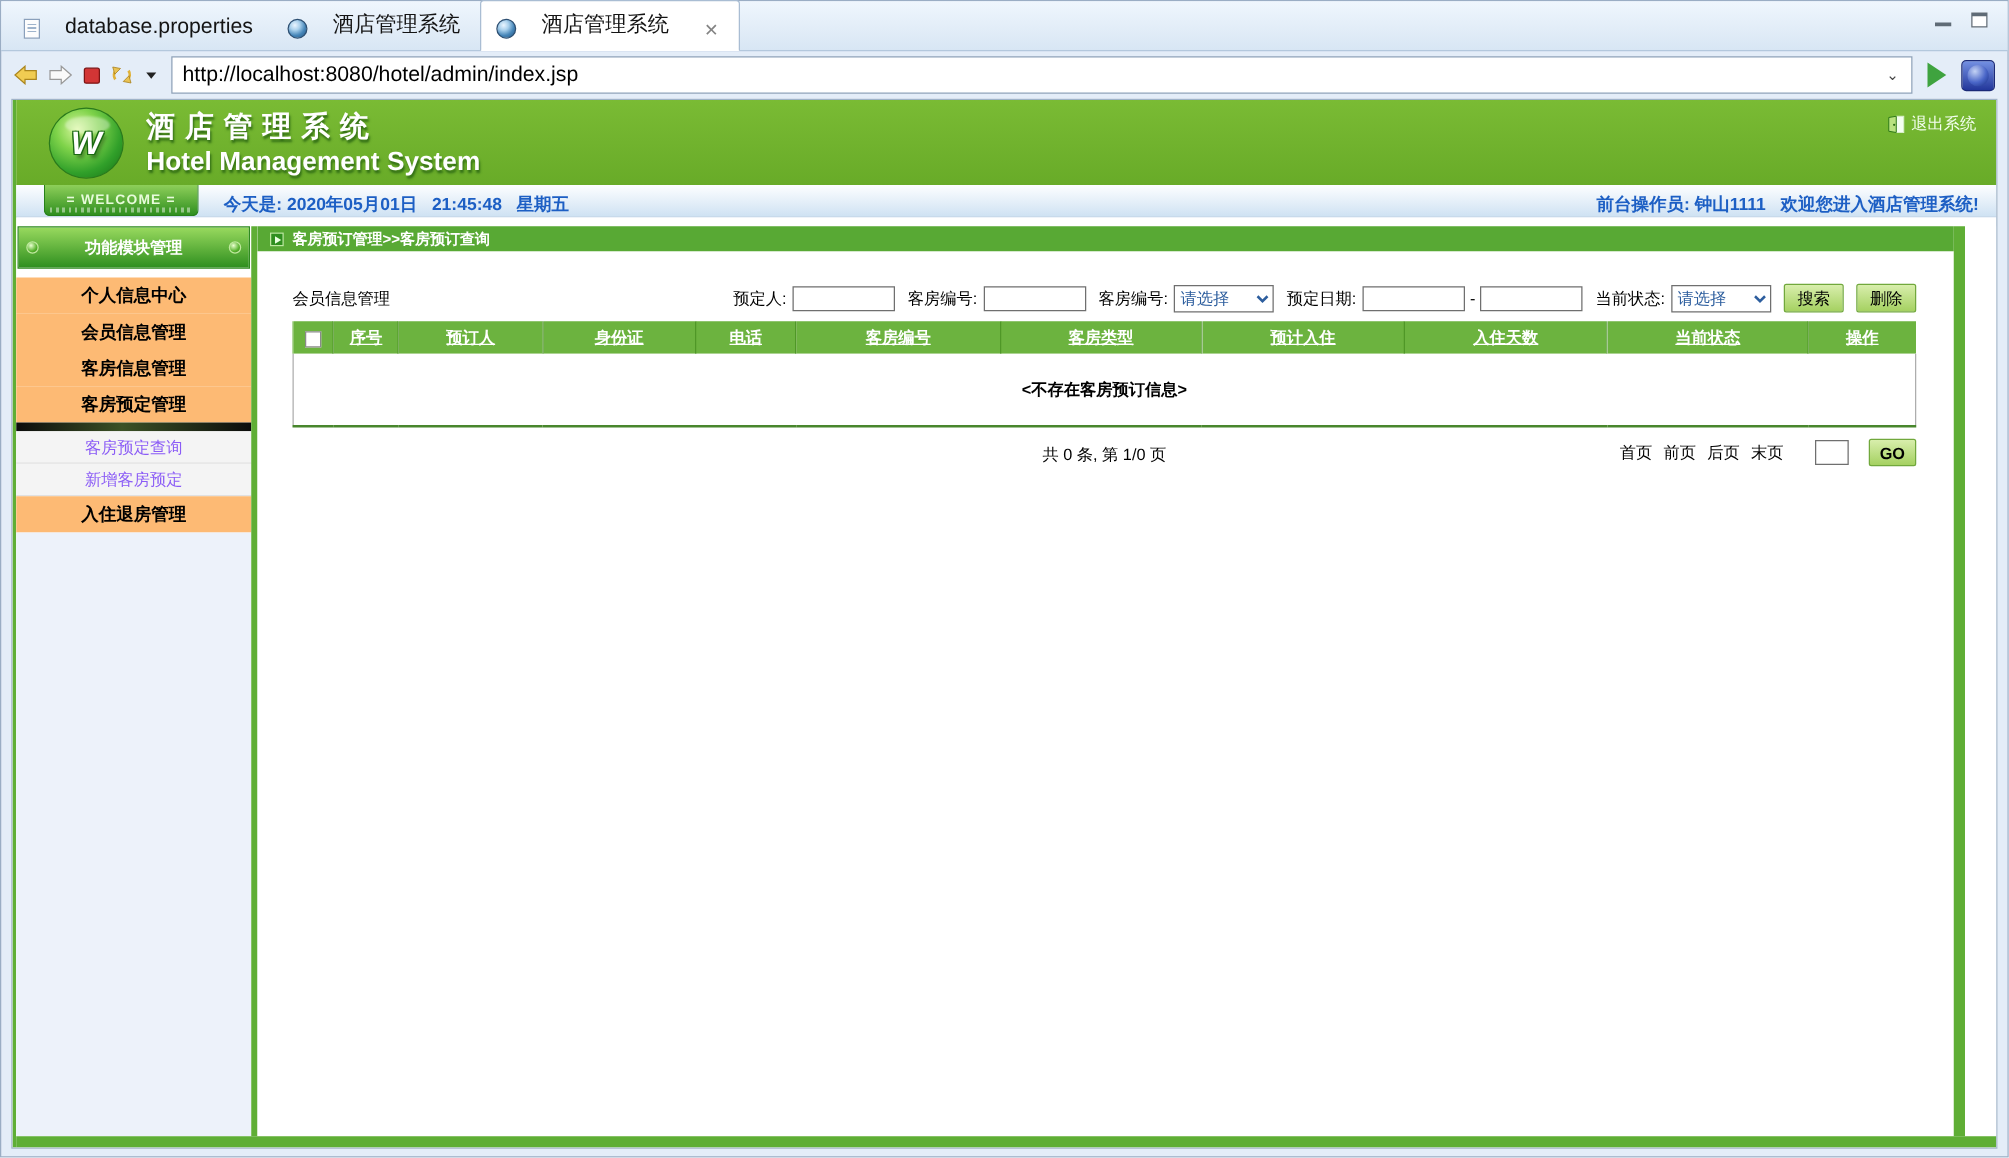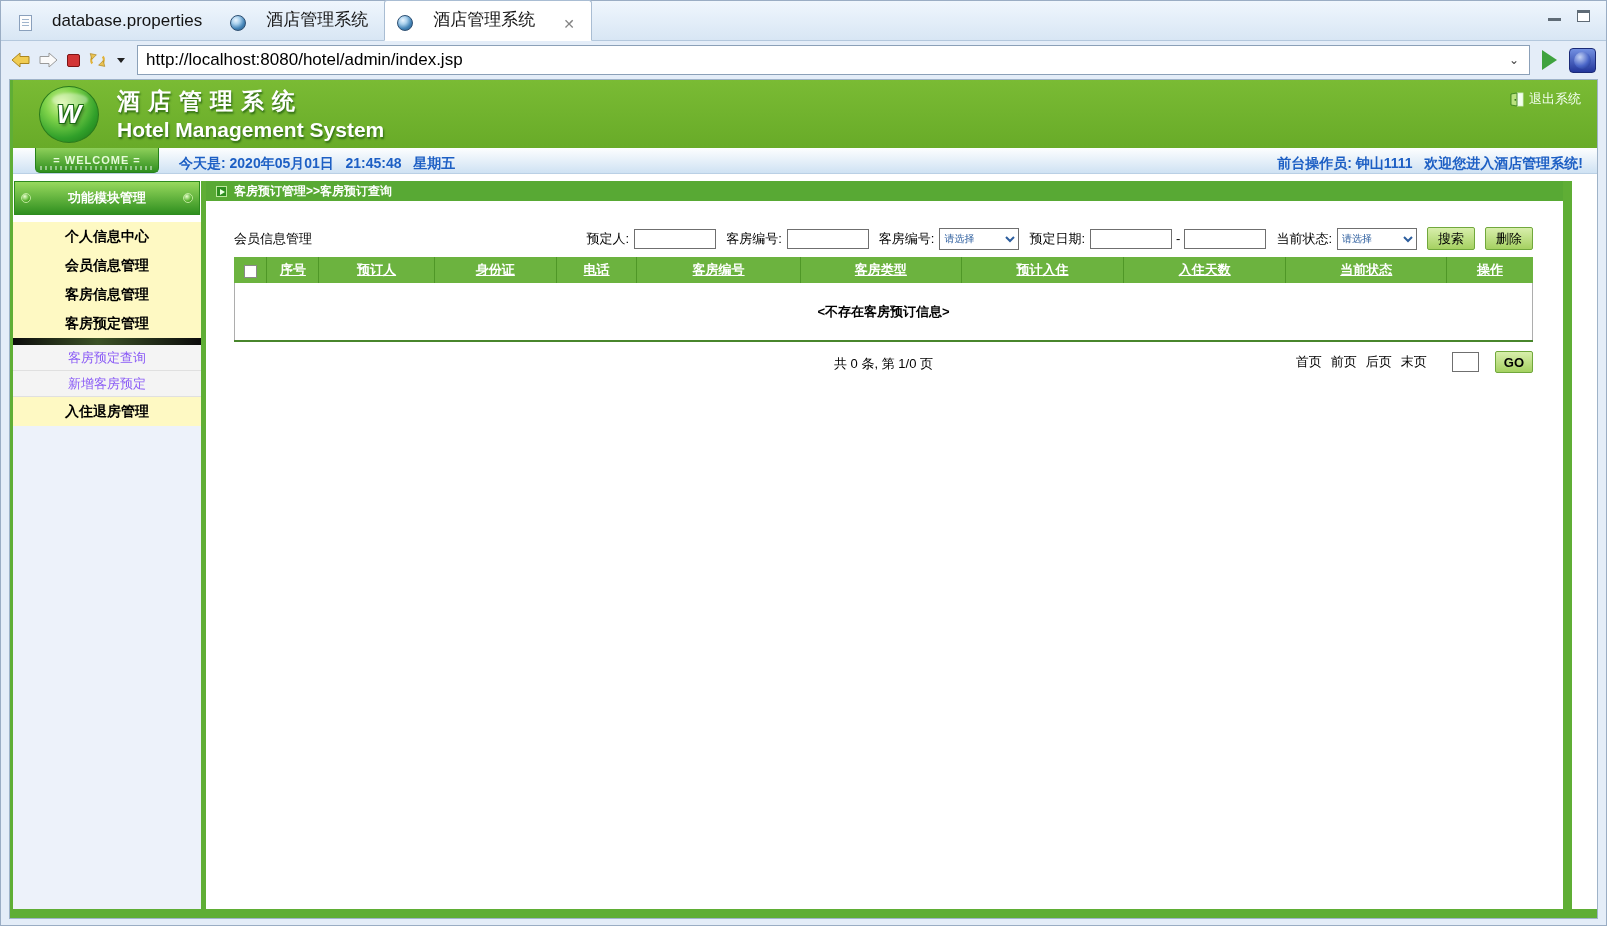--- a/index.html
+++ b/index.html
@@ -84,42 +84,42 @@
   .body-row { flex:1; display:flex; background:#fff; padding-top:7px; min-height:0; }
 
   
   .sidebar { width:188px; flex:0 0 auto; display:flex; flex-direction:column; }
   .sidebar-header { height:22px; margin:0 1px; background:linear-gradient(#98d95e,#2f8f1f);
                     border:1px solid #2e8b1e; display:flex; align-items:center; justify-content:space-between;
                     padding:16px 6px; color:#fff; font-size:13px; font-weight:bold; flex:0 0 auto; }
   .bullet { width:10px; height:10px; border-radius:50%; border:1px solid #bfe89d;
             background:radial-gradient(circle at 35% 30%, #eaffd0, #58b32e 60%, #2e7d18); }
   .menu-item { height:29px; display:flex; align-items:center; justify-content:center;
-               font-size:14px; font-weight:bold; color:#000; background:#fef9c3; cursor:pointer; }
+               font-size:14px; font-weight:bold; color:#000; background:#fdba74; cursor:pointer; }
   .menu-sep { height:7px; background:linear-gradient(90deg,#0c0c0c,#3c5226 45%,#0c0c0c); }
   .submenu-item { height:26px; display:flex; align-items:center; justify-content:center;
                font-size:13px; color:#8b5cf6; background:#f4f4f4; border-bottom:1px solid #e0e0e0; cursor:pointer; }
   .sidebar-filler { flex:1; background:#edf2fa; }
 
   .divider { width:5px; background:#5fae35; flex:0 0 auto; }
 
   
   .main { flex:1; display:flex; flex-direction:column; background:#fff; min-width:0; }
   .breadcrumb { height:20px; flex:0 0 auto; background:#58a934; display:flex; align-items:center;
                 gap:7px; padding-left:10px; color:#fff; font-size:12px; font-weight:bold; }
   .crumb-icon { width:11px; height:11px; background:#2f8f1f; border:1px solid #bfe8a0; position:relative; }
   .crumb-icon::after { content:""; position:absolute; left:3px; top:2px; width:0; height:0;
                 border-left:5px solid #eaffe0; border-top:3px solid transparent; border-bottom:3px solid transparent; }
 
   .content { padding:26px 30px 0 28px; }
   .filter-row { display:flex; align-items:center; font-size:13px; color:#000; margin-bottom:7px; }
   .fields { margin-left:auto; display:flex; align-items:center; }
   .field-label { margin:0 5px 0 10px; }
   .text-input { width:82px; height:20px; border:1px solid #6f6f6f; background:#fff; font-size:13px; padding:0 3px; }
-  .sel { width:80px; height:22px; font-size:10px; color:#2d5e9e; border:1px solid #6f6f6f; background:#fff;
+  .sel { width:80px; height:22px; font-size:13px; color:#2d5e9e; border:1px solid #6f6f6f; background:#fff;
          font-family:"Liberation Sans","DejaVu Sans",sans-serif; }
   .dash { margin:0 4px; }
   .btn { margin-left:10px; height:23px; padding:0 10px; font-size:13px; color:#000;
          background:linear-gradient(#d8eeac,#a5d161); border:1px solid #71a83c; border-radius:2px; cursor:pointer;
          font-family:"Liberation Sans","DejaVu Sans",sans-serif; }
 
   table.grid { width:100%; border-collapse:collapse; table-layout:fixed; }
   table.grid th { background:#6cb33f; color:#fff; font-size:13px; font-weight:bold; height:26px;
          border-left:1px solid #4f9727; overflow:hidden; white-space:nowrap;text-decoration:underline; }
   table.grid th:first-child { border-left:1px solid #6cb33f; }

